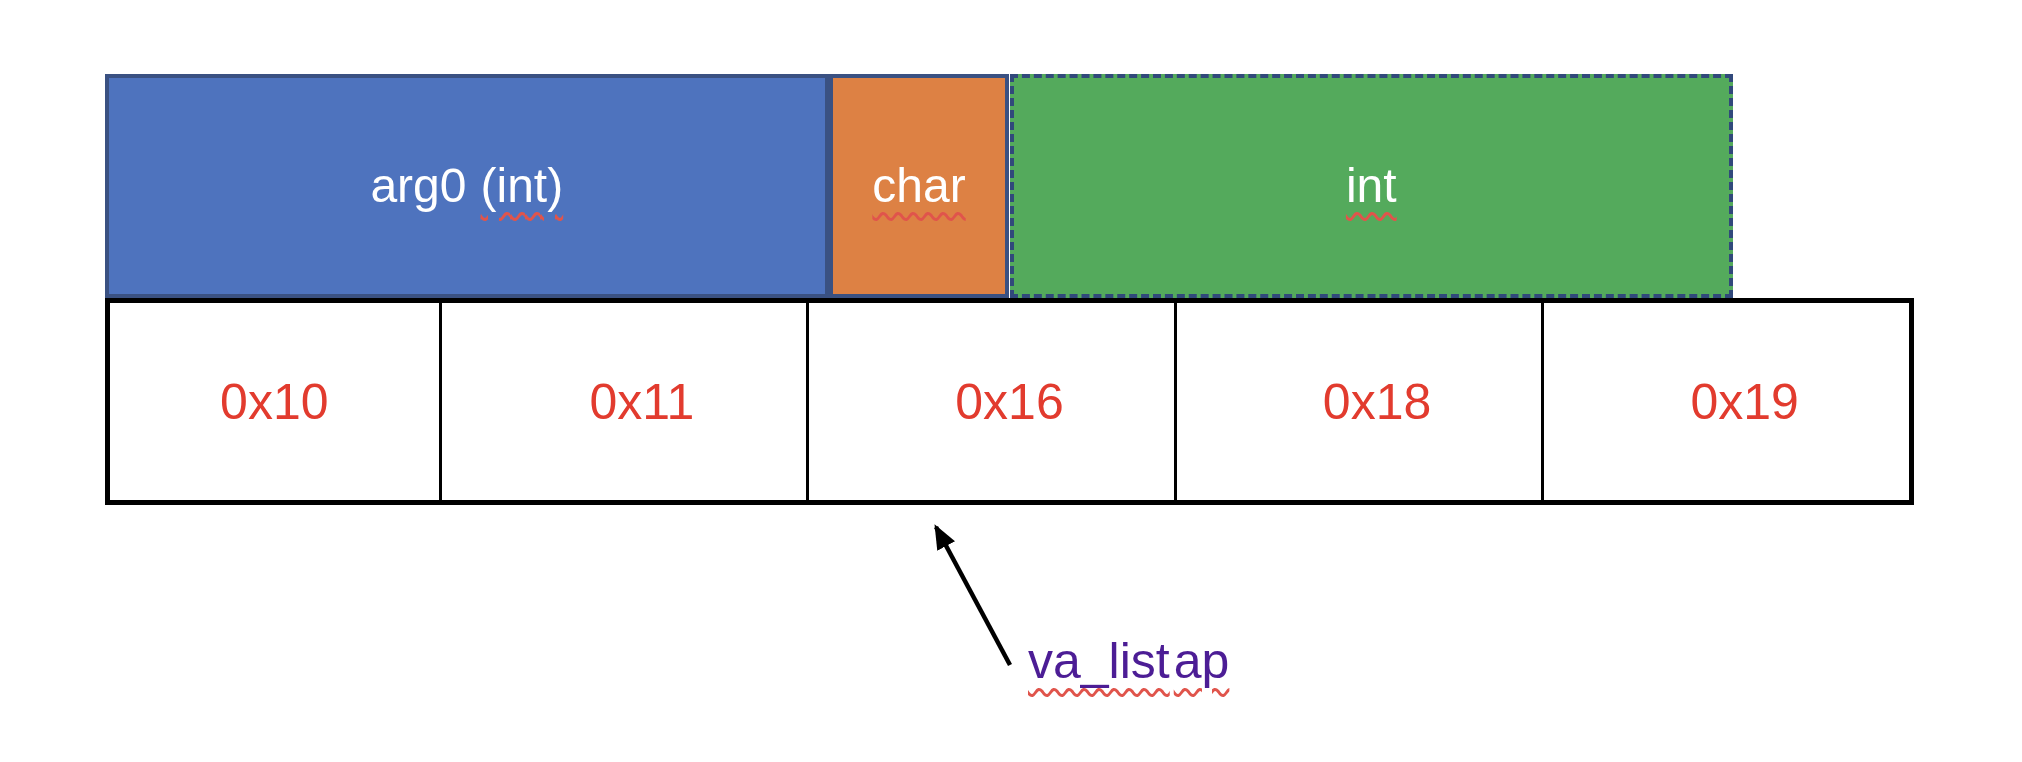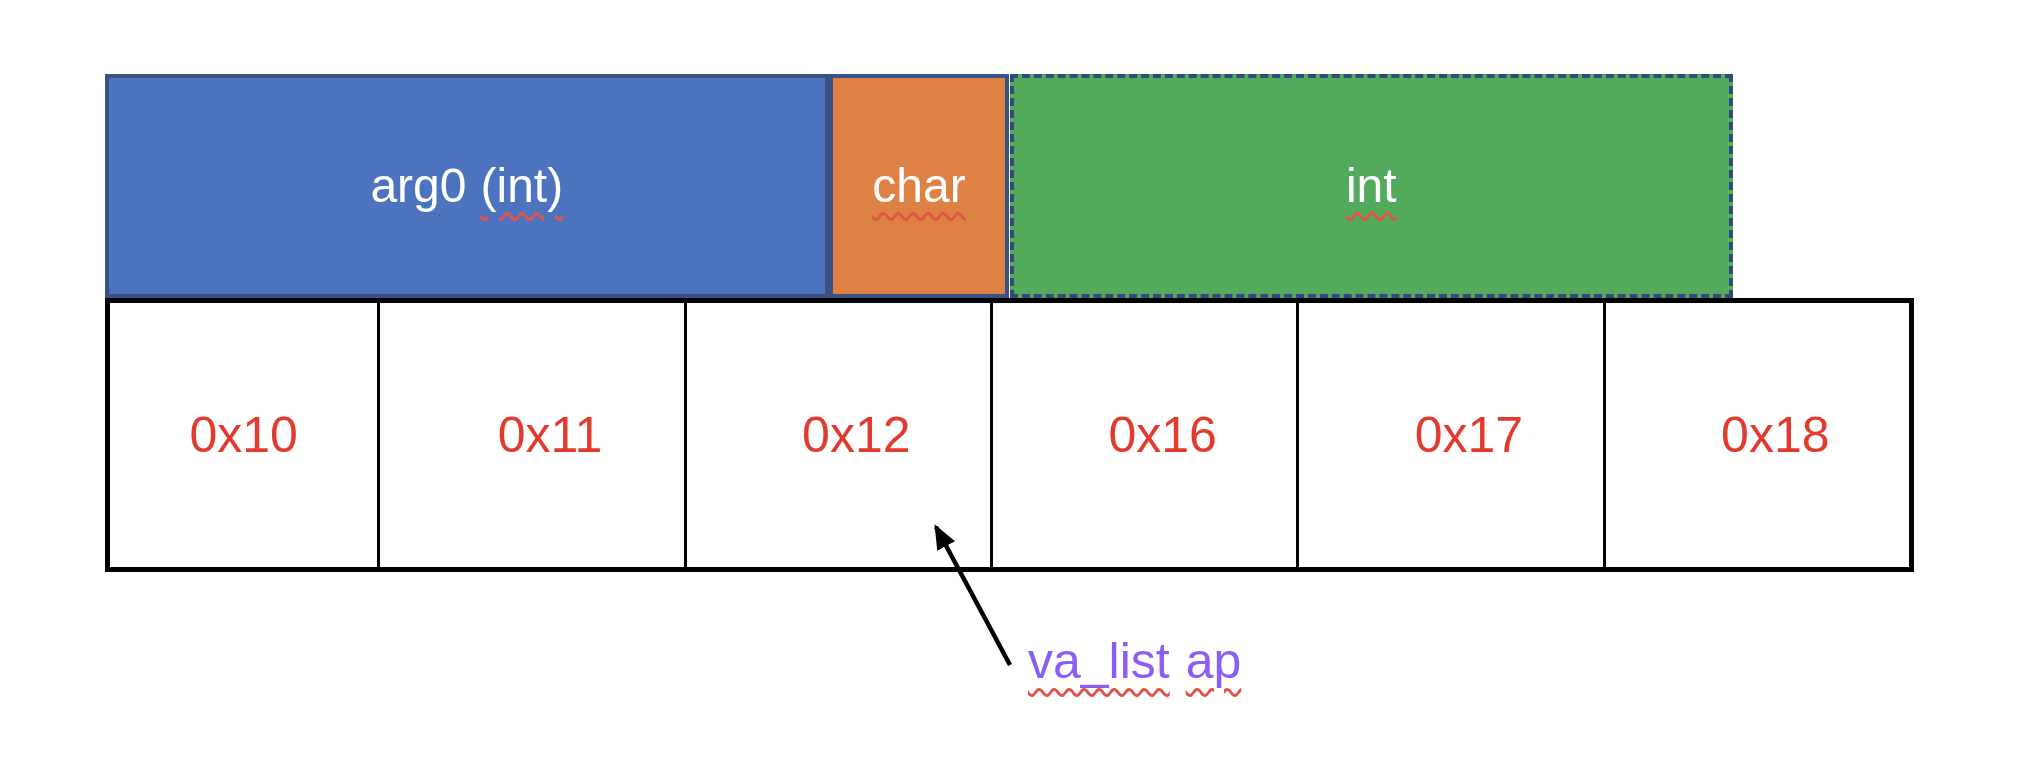--- a/index.html
+++ b/index.html
@@ -66,21 +66,21 @@
     text-decoration-thickness: 3px;
     text-underline-offset: 10px;
   }
 
   
   .cells-row {
     position: absolute;
     left: 105px;
     top: 298px;
     width: 1809px;
-    height: 274px;
+    height: 207px;
     box-sizing: border-box;
     border: 5px solid #000000;
     background: #ffffff;
     display: flex;
     gap: 36px;
   }
   .cell {
     flex: 1;
     border-right: 3px solid #000000;
     display: flex;
@@ -102,24 +102,24 @@
     position: absolute;
     left: 900px;
     top: 505px;
     width: 130px;
     height: 180px;
   }
   .annotation {
     position: absolute;
     left: 1028px;
     top: 632px;
-    color: #8b5cf6;
+    color: #4c1d95;
     font-size: 50px;
     display: flex;
-    gap: 16px;
+    gap: 4px;
     white-space: nowrap;
   }
 </style>
 </head>
 <body>
 
 <div class="canvas">
 
   <div class="blocks-layer">
     <div class="block block-arg0">
@@ -141,30 +141,27 @@
   </div>
 
   <div class="cells-row">
     <div class="cell">
         <span class="addr">0x10</span>
       </div>
     <div class="cell">
         <span class="addr">0x11</span>
       </div>
     <div class="cell">
-        <span class="addr">0x12</span>
-      </div>
-    <div class="cell">
         <span class="addr">0x16</span>
       </div>
     <div class="cell">
-        <span class="addr">0x17</span>
+        <span class="addr">0x18</span>
       </div>
     <div class="cell">
-        <span class="addr">0x18</span>
+        <span class="addr">0x19</span>
       </div>
   </div>
 
   <svg class="arrow-svg" viewBox="0 0 130 180" aria-hidden="true">
     <defs>
       <marker id="ah" markerWidth="5.5" markerHeight="4.5" refX="4.8" refY="2.25" orient="auto">
         <polygon points="0 0, 5.5 2.25, 0 4.5" fill="#000000"></polygon>
       </marker>
     </defs>
     <line x1="110" y1="160" x2="36" y2="22" stroke="#000000" stroke-width="4.5" marker-end="url(#ah)"></line>

